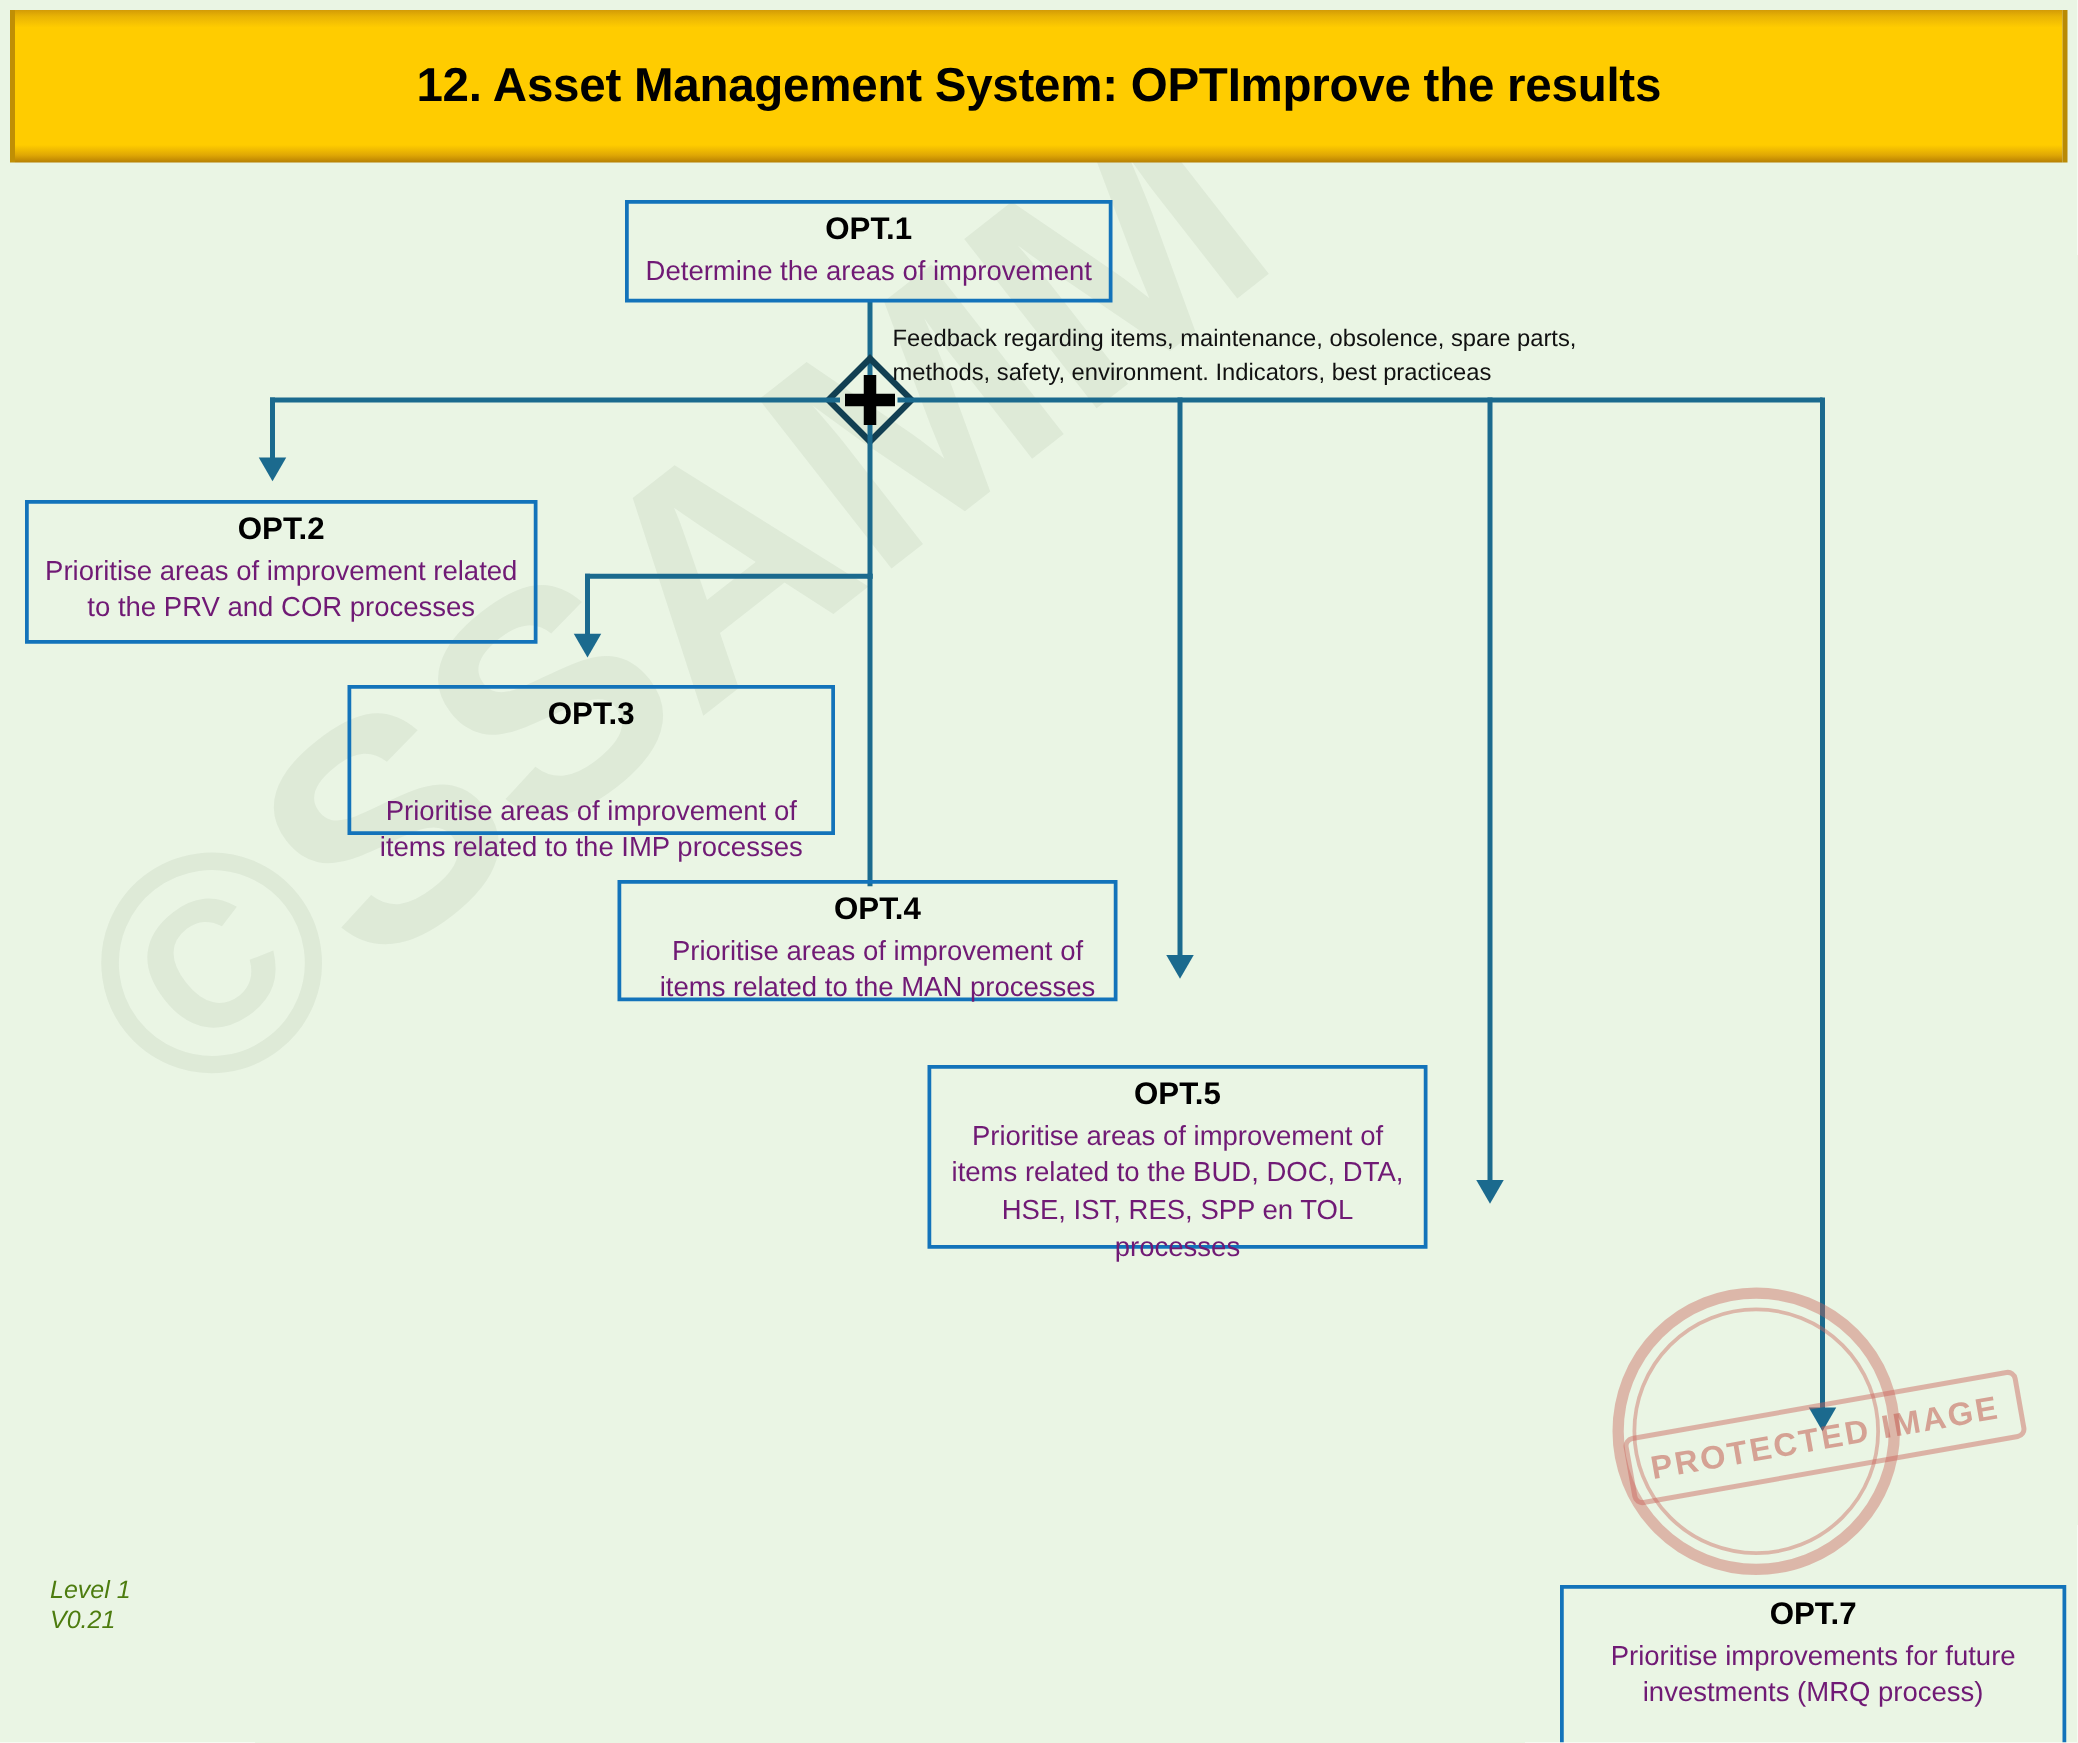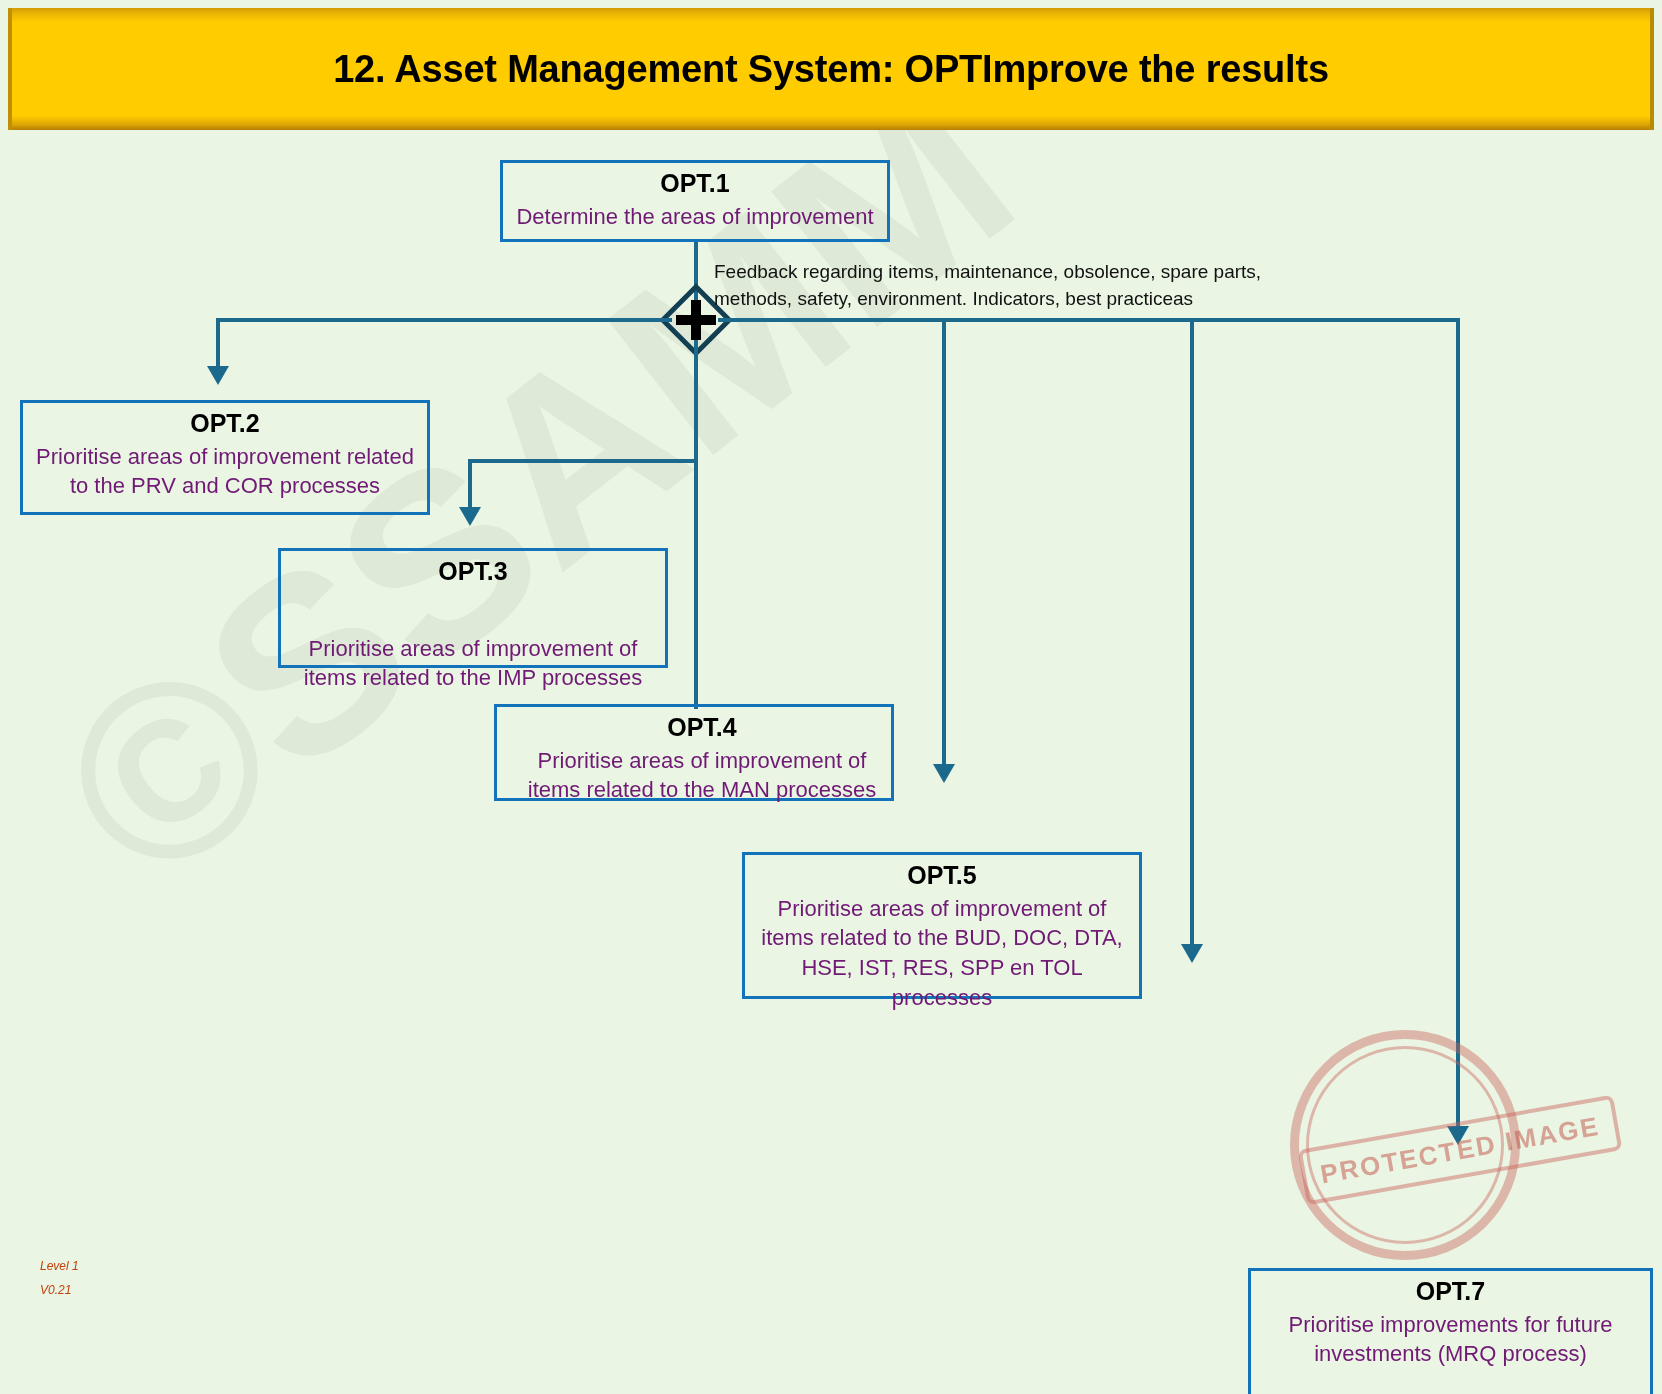--- a/index.html
+++ b/index.html
@@ -182,23 +182,23 @@
   .edge-label {
     position: absolute;
     font-size: 19px;
     color: #111111;
     line-height: 1.4;
     white-space: pre-line;
   }
 
   .footer {
     position: absolute;
-    font-size: 12px;
+    font-size: 20px;
     font-style: italic;
-    color: #c2410c;
+    color: #4d7c0f;
     line-height: 1.4;
   }
 </style>
 </head>
 <body>
 
 <div id="canvas">
 
   <div class="wm-ssamm">©SSAMM</div>
 

